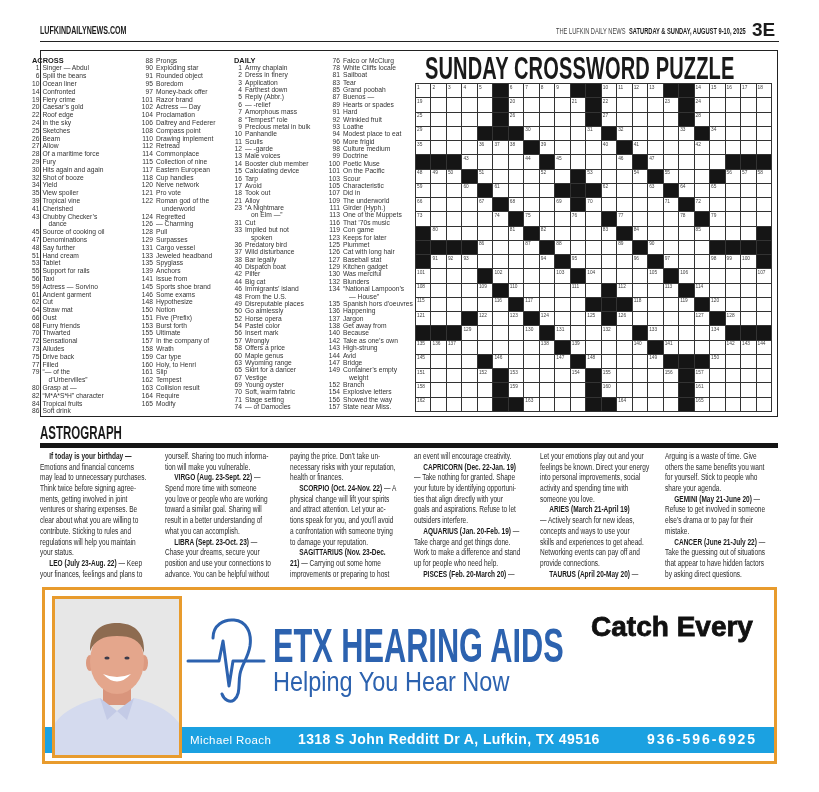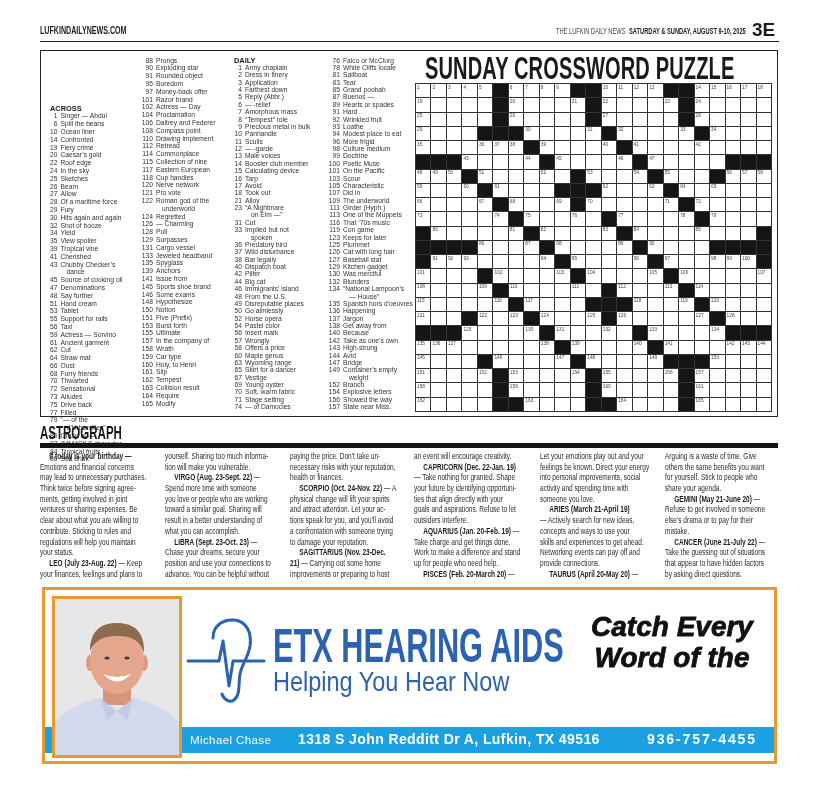--- a/index.html
+++ b/index.html
@@ -41,38 +41,38 @@
 
   
   #ad{left:42px;top:587px;width:735px;height:177px;border:3px solid #E89B2D;box-sizing:border-box;background:#fff;}
   #ad-band{left:45px;top:727px;width:729px;height:26px;background:#1BA1E1;}
   #ad-photo{left:52px;top:596px;width:130px;height:162px;border:3px solid #E89B2D;box-sizing:border-box;overflow:hidden;background:#e6e6e6;}
   #ad-photo svg{display:block;}
   #ad-ear{left:186px;top:616px;}
   #ad-brand{left:273px;top:620.5px;font-size:49px;line-height:49px;font-weight:bold;white-space:nowrap;transform:scaleX(0.627);transform-origin:0 0;color:#2C62AF;}
   #ad-tagline{left:273px;top:669px;font-size:27px;line-height:27px;white-space:nowrap;transform:scaleX(0.87);transform-origin:0 0;color:#2C62AF;}
   #ad-headline{left:572px;top:610.6px;width:200px;text-align:center;font-size:28px;line-height:31.5px;font-weight:bold;color:#111;-webkit-text-stroke:0.8px #111;}
-  #ad-headline div{white-space:nowrap;font-style:italic;}
+  #ad-headline div{white-space:nowrap;}
   #ad-name{left:190px;top:733px;font-size:11.5px;line-height:14px;color:#fff;letter-spacing:0.4px;white-space:nowrap;}
   #ad-address{left:298px;top:731px;font-size:14px;line-height:16px;font-weight:bold;color:#fff;letter-spacing:0.4px;white-space:nowrap;}
   #ad-phone{left:647px;top:731px;font-size:14px;line-height:16px;font-weight:bold;color:#fff;letter-spacing:1.9px;white-space:nowrap;}
 </style>
 </head>
 <body>
 
 <div class="abs" id="site-url">LUFKINDAILYNEWS.COM</div>
 <div class="abs" id="hdr-right">
   <span class="pn">THE LUFKIN DAILY NEWS</span><span class="dt">SATURDAY &amp; SUNDAY, AUGUST 9-10, 2025</span>
 </div>
 <div class="abs" id="page-num">3E</div>
 <div class="abs" id="hdr-rule"></div>
 
 <div class="abs" id="xw-box"></div>
 
-<div class="clue-col acr" style="left:46px;width:88px;margin-top:48px;">
+<div class="clue-col acr" style="left:28px;width:88px;">
   <div class="clue-head">ACROSS</div>
 <div class="clue">
       <span class="num" style="width: 11.5px;">1</span>
       <span class="txt">Singer — Abdul</span>
     </div>
     <div class="clue">
       <span class="num" style="width: 11.5px;">6</span>
       <span class="txt">Spill the beans</span>
     </div>
     <div class="clue">
@@ -1785,17 +1785,16 @@
   </svg>
 </div>
 <svg class="abs" id="ad-ear" width="80" height="88" viewBox="0 0 80 88">
   <path d="M2 45 H33 L37 25 L43 70 L47 45 H78" fill="none" stroke="#2C62AF" stroke-width="3" stroke-linejoin="round" stroke-linecap="round"></path>
   <path d="M27 22 C27 9 38 3 48 4 C60 5 66 16 64 30 C62 42 56 48 54 58 C52 68 55 78 48 84 C44 87 38 84 36 78" fill="none" stroke="#2C62AF" stroke-width="3" stroke-linecap="round"></path>
 </svg>
 <div class="abs" id="ad-brand">ETX HEARING AIDS</div>
 <div class="abs" id="ad-tagline">Helping You Hear Now</div>
 <div class="abs" id="ad-headline">
   <div>Catch Every</div>
-  <div>Word of the</div>
 </div>
-<div class="abs" id="ad-name">Michael Chase</div>
+<div class="abs" id="ad-name">Michael Roach</div>
 <div class="abs" id="ad-address">1318 S John Redditt Dr A, Lufkin, TX 49516</div>
-<div class="abs" id="ad-phone">936-757-4455</div>
+<div class="abs" id="ad-phone">936-596-6925</div>
 
 </body></html>

